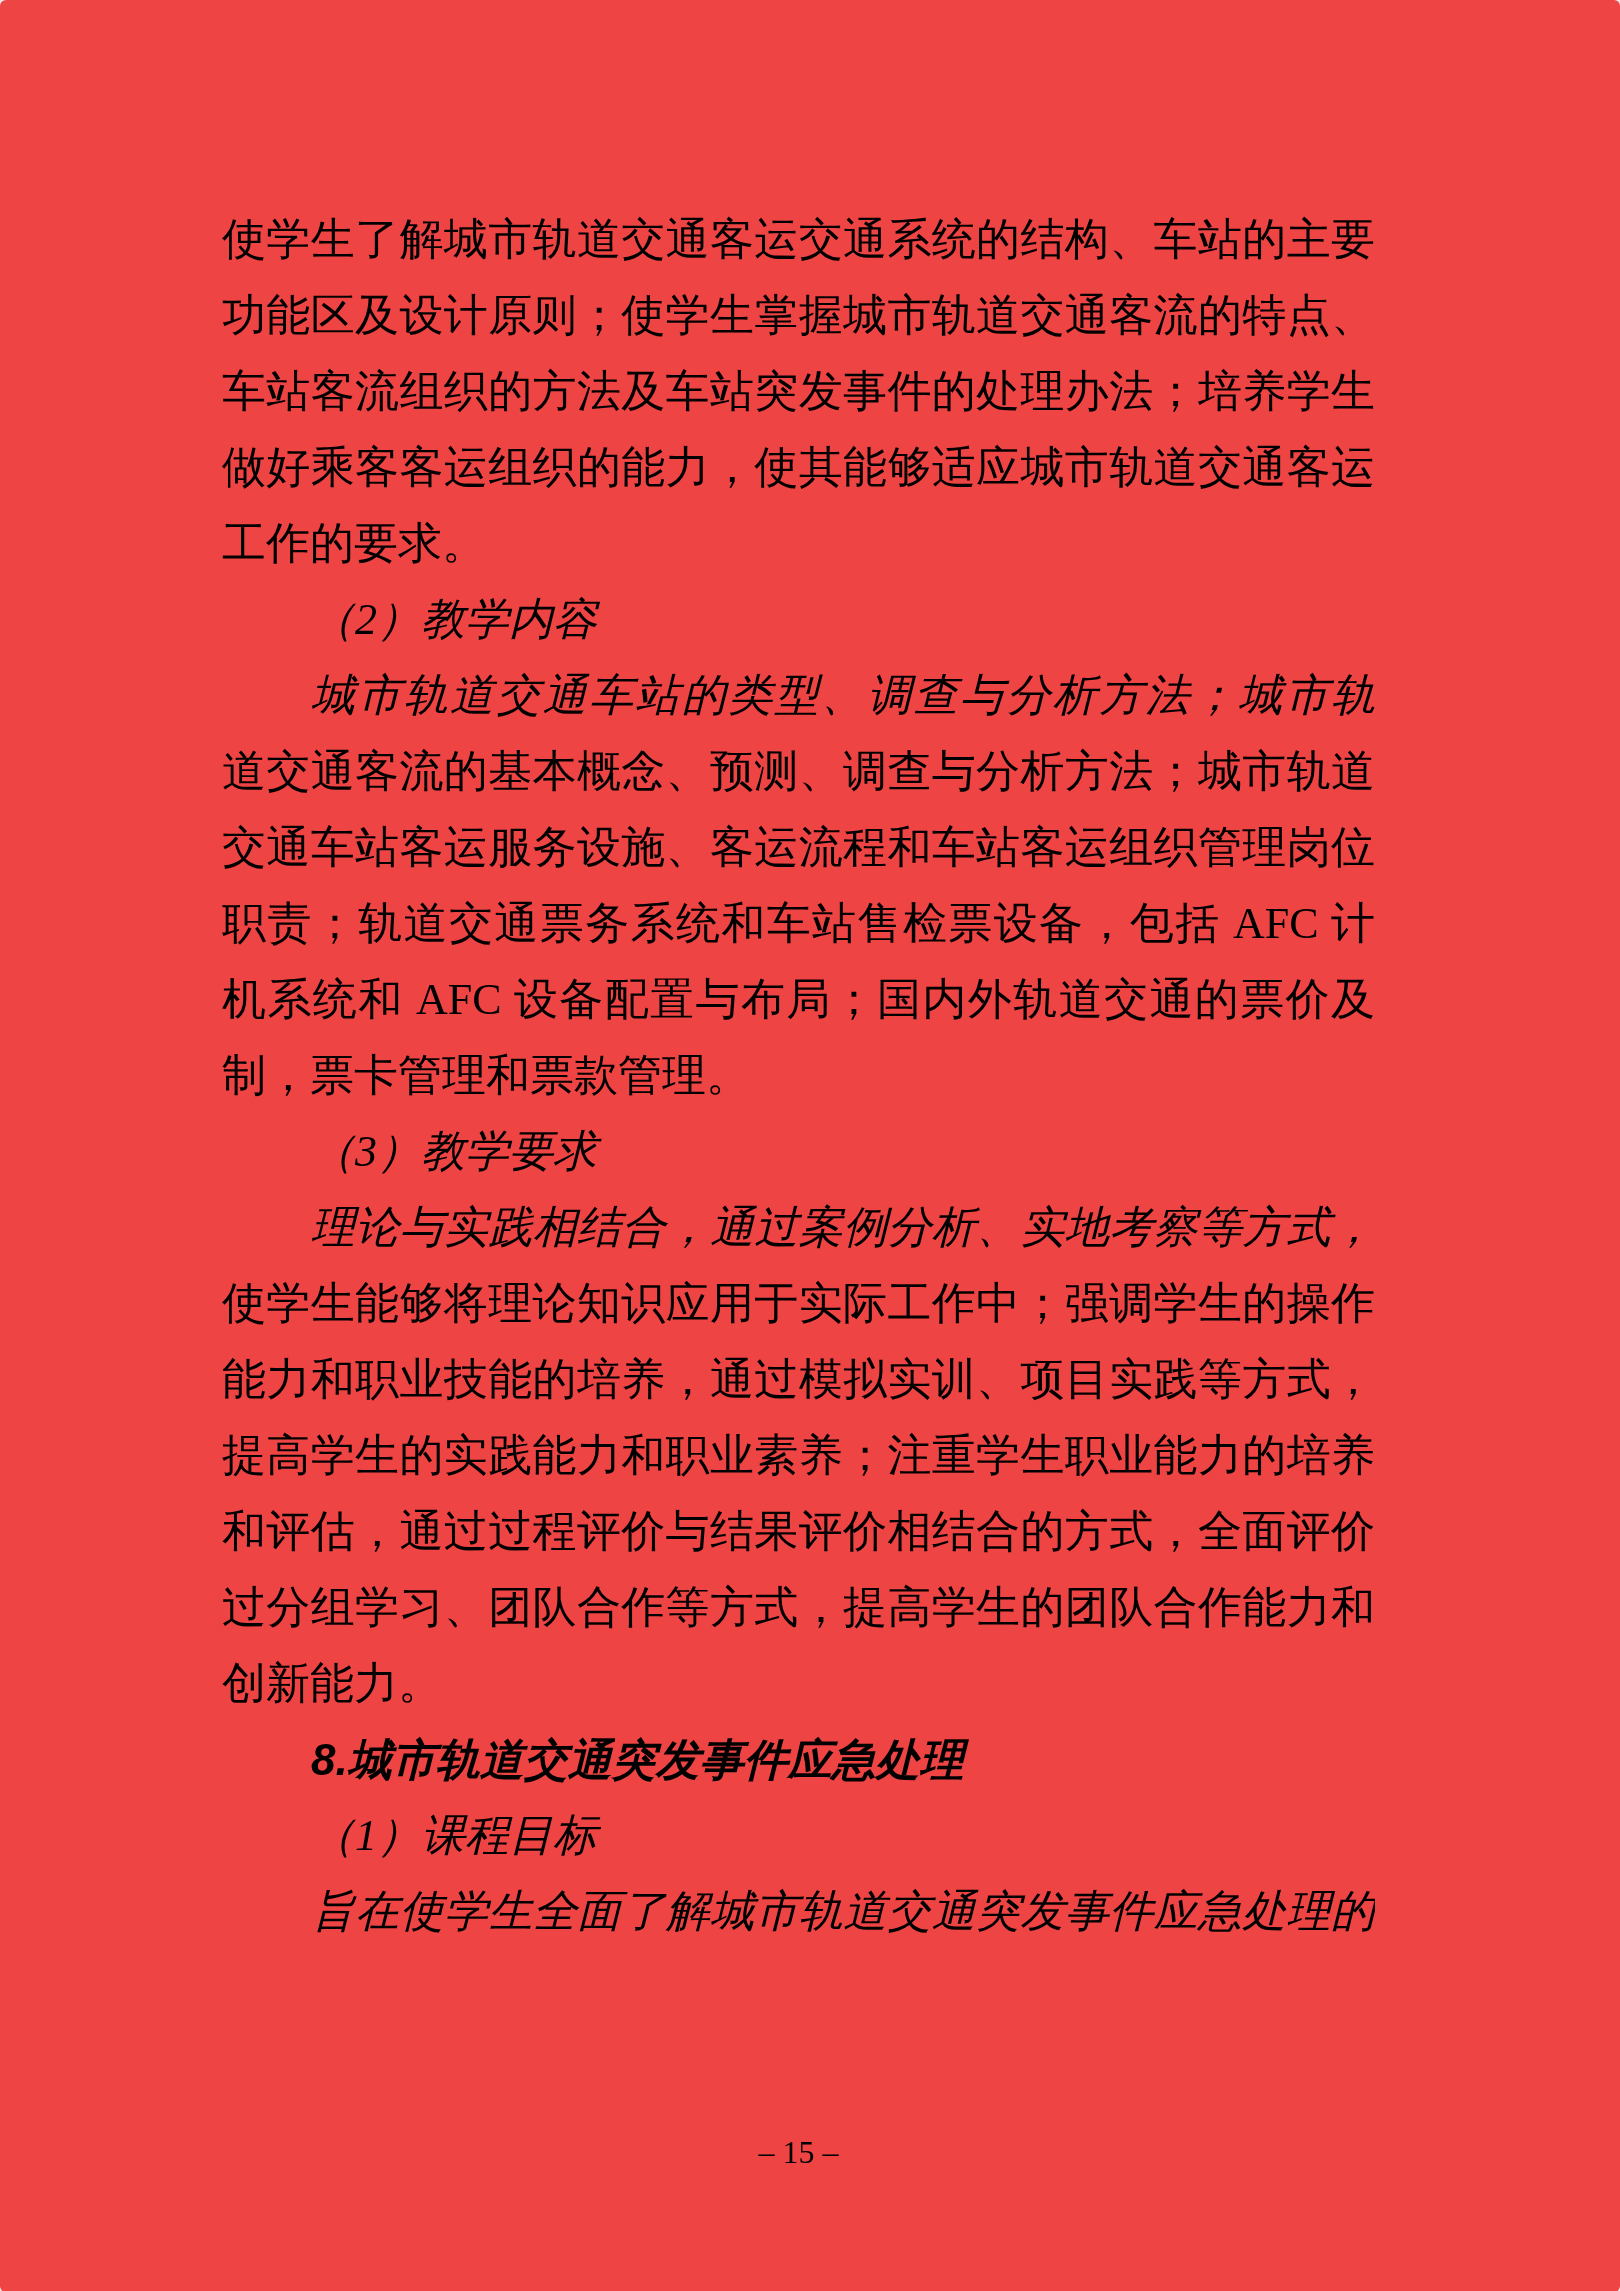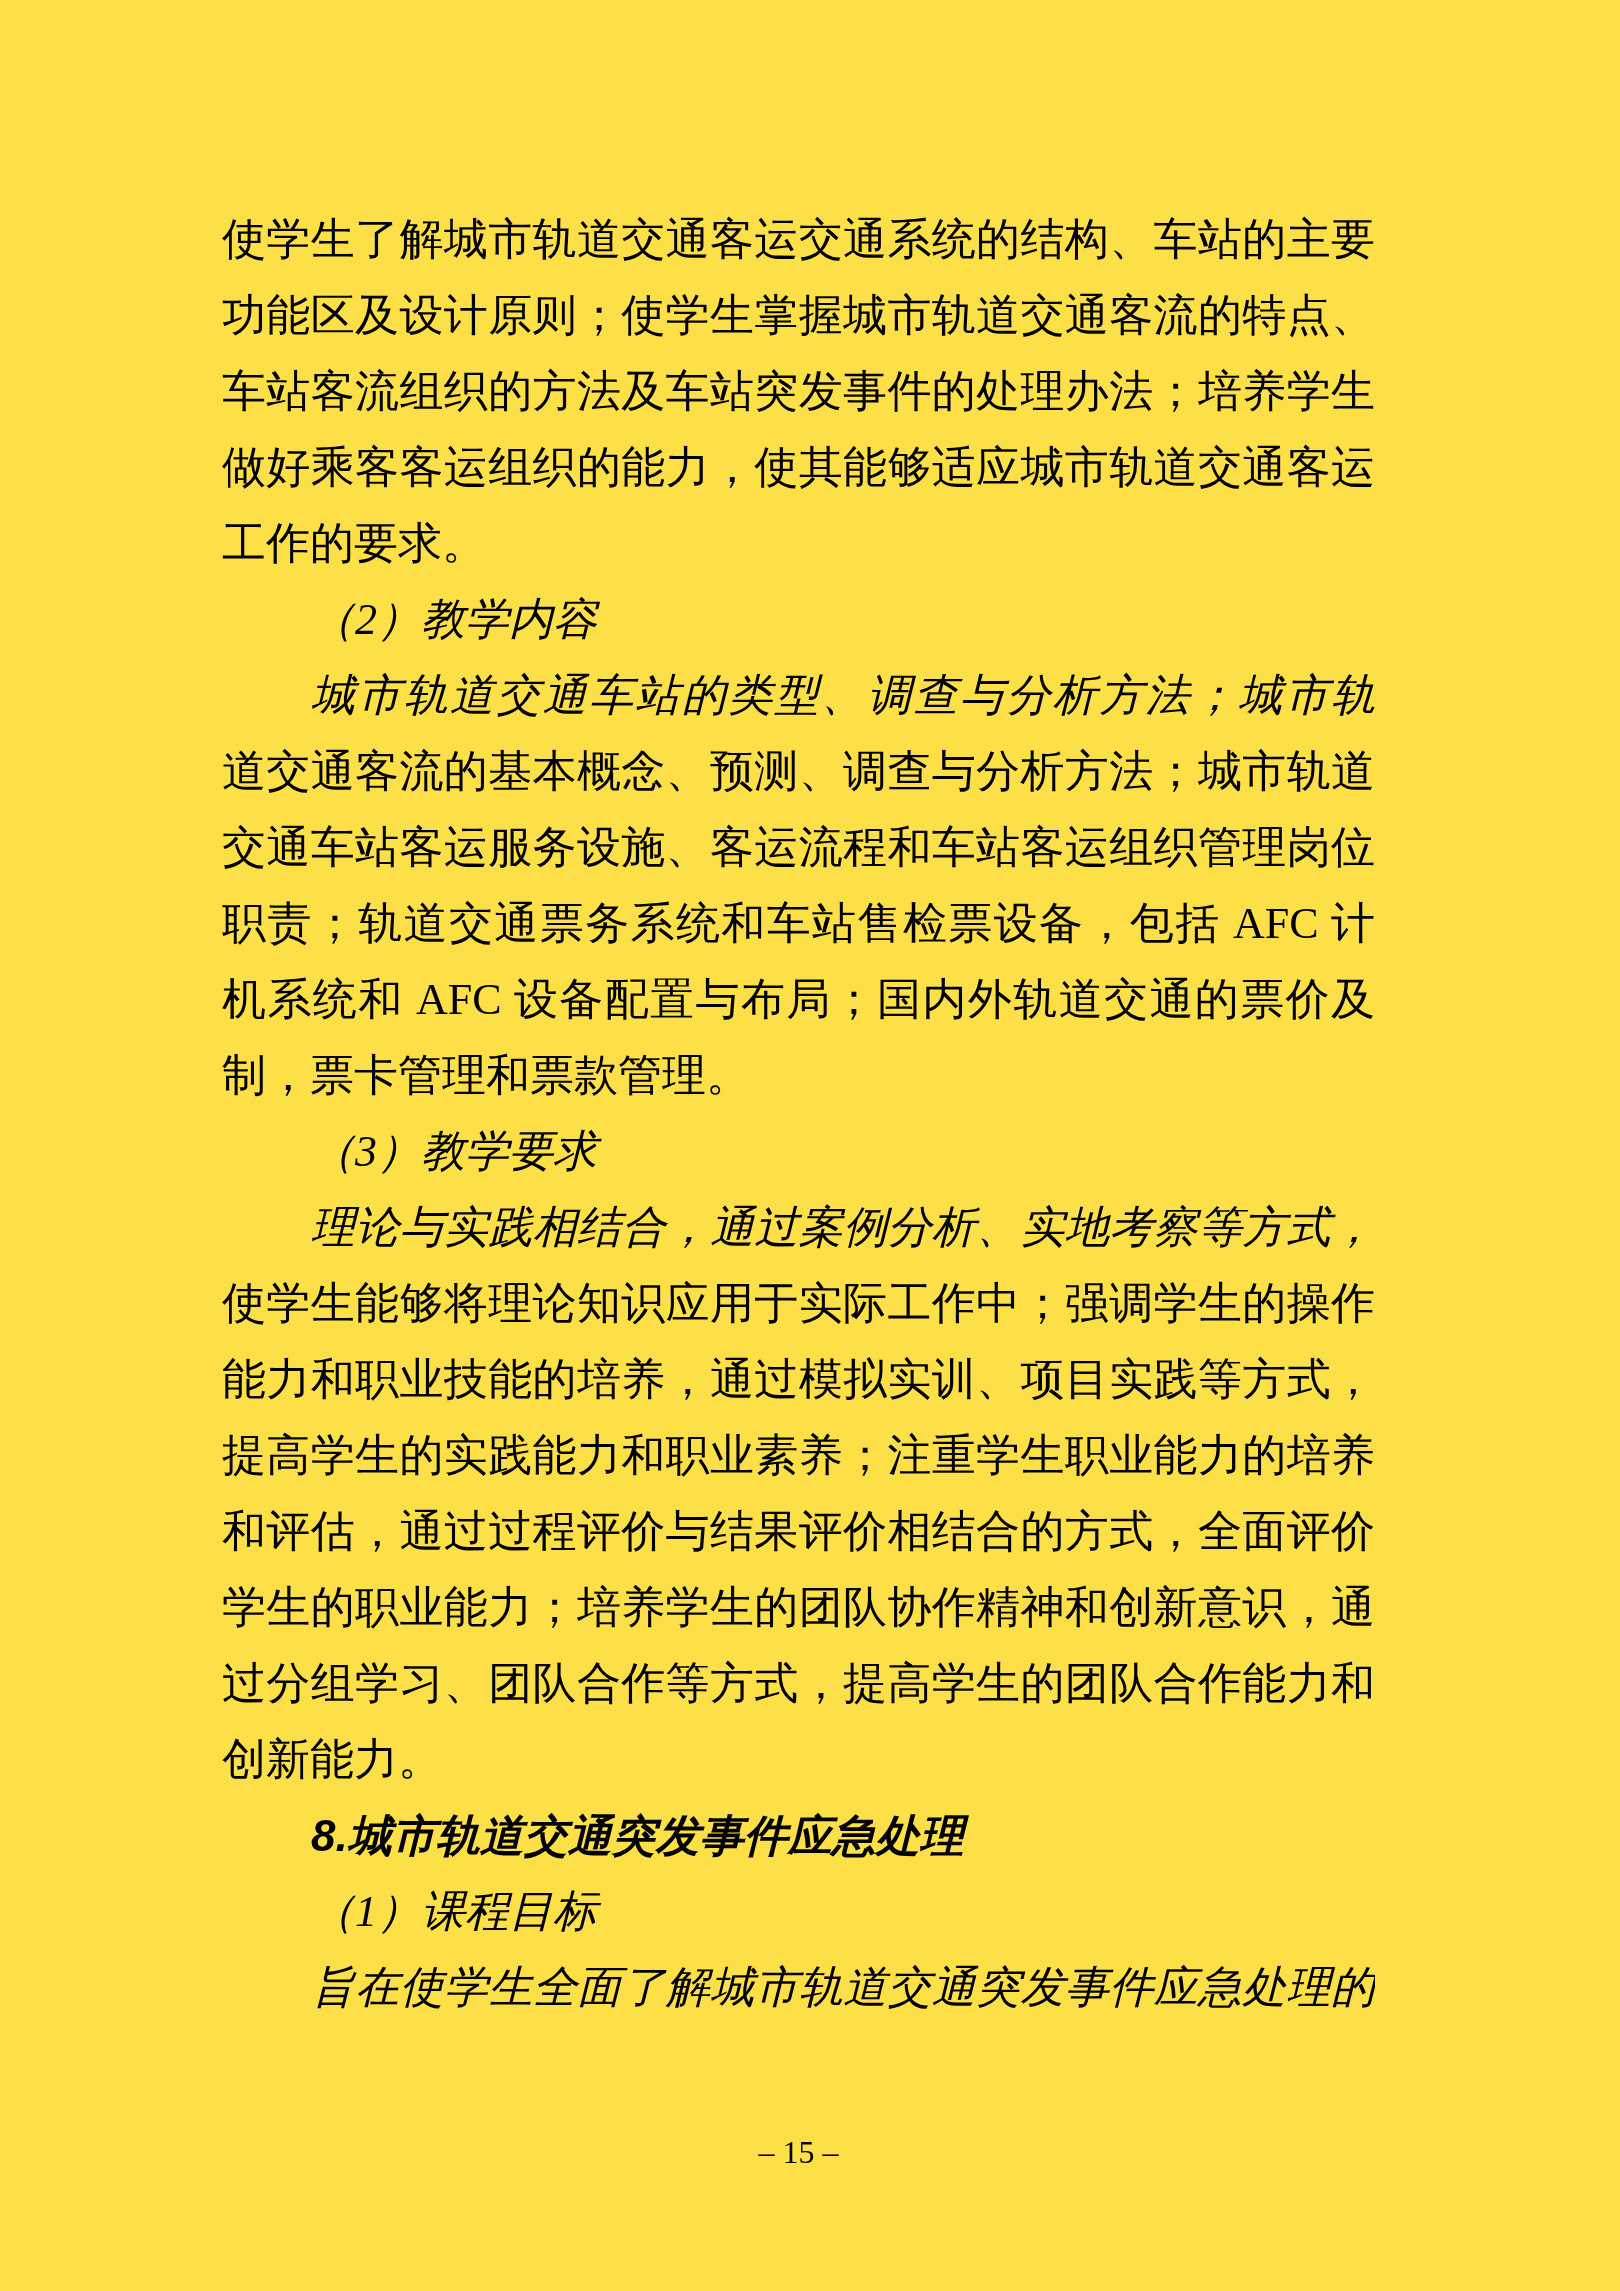--- a/index.html
+++ b/index.html
@@ -4,24 +4,25 @@
 <style>
   html, body {
     margin: 0;
     padding: 0;
     background: #e8e8e8;
   }
   .page {
     position: relative;
     width: 1620px;
     height: 2292px;
-    background: #fde047;
+    background: #ef4444;
     font-family: "Liberation Serif", "DejaVu Serif", serif;
     color: #000000;
     overflow: hidden;
+    border-radius: 6px;
   }
   .content {
     position: absolute;
     left: 222px;
     top: 202px;
     width: 1153px;
   }
   .ln {
     font-size: 44px;
     line-height: 76px;
@@ -70,21 +71,20 @@
     <div class="ln">交通车站客运服务设施、客运流程和车站客运组织管理岗位</div>
     <div class="ln">职责；轨道交通票务系统和车站售检票设备，包括 AFC 计算</div>
     <div class="ln">机系统和 AFC 设备配置与布局；国内外轨道交通的票价及票</div>
     <div class="ln end">制，票卡管理和票款管理。</div>
     <div class="ln ind end">（3）教学要求</div>
     <div class="ln ind">理论与实践相结合，通过案例分析、实地考察等方式，</div>
     <div class="ln">使学生能够将理论知识应用于实际工作中；强调学生的操作</div>
     <div class="ln">能力和职业技能的培养，通过模拟实训、项目实践等方式，</div>
     <div class="ln">提高学生的实践能力和职业素养；注重学生职业能力的培养</div>
     <div class="ln">和评估，通过过程评价与结果评价相结合的方式，全面评价</div>
-    <div class="ln">学生的职业能力；培养学生的团队协作精神和创新意识，通</div>
     <div class="ln">过分组学习、团队合作等方式，提高学生的团队合作能力和</div>
     <div class="ln end">创新能力。</div>
     <div class="ln ind end hd">8.城市轨道交通突发事件应急处理</div>
     <div class="ln ind end">（1）课程目标</div>
     <div class="ln ind">旨在使学生全面了解城市轨道交通突发事件应急处理的</div>
   </div>
   <div class="pageno">– 15 –</div>
 </div>
 
 

